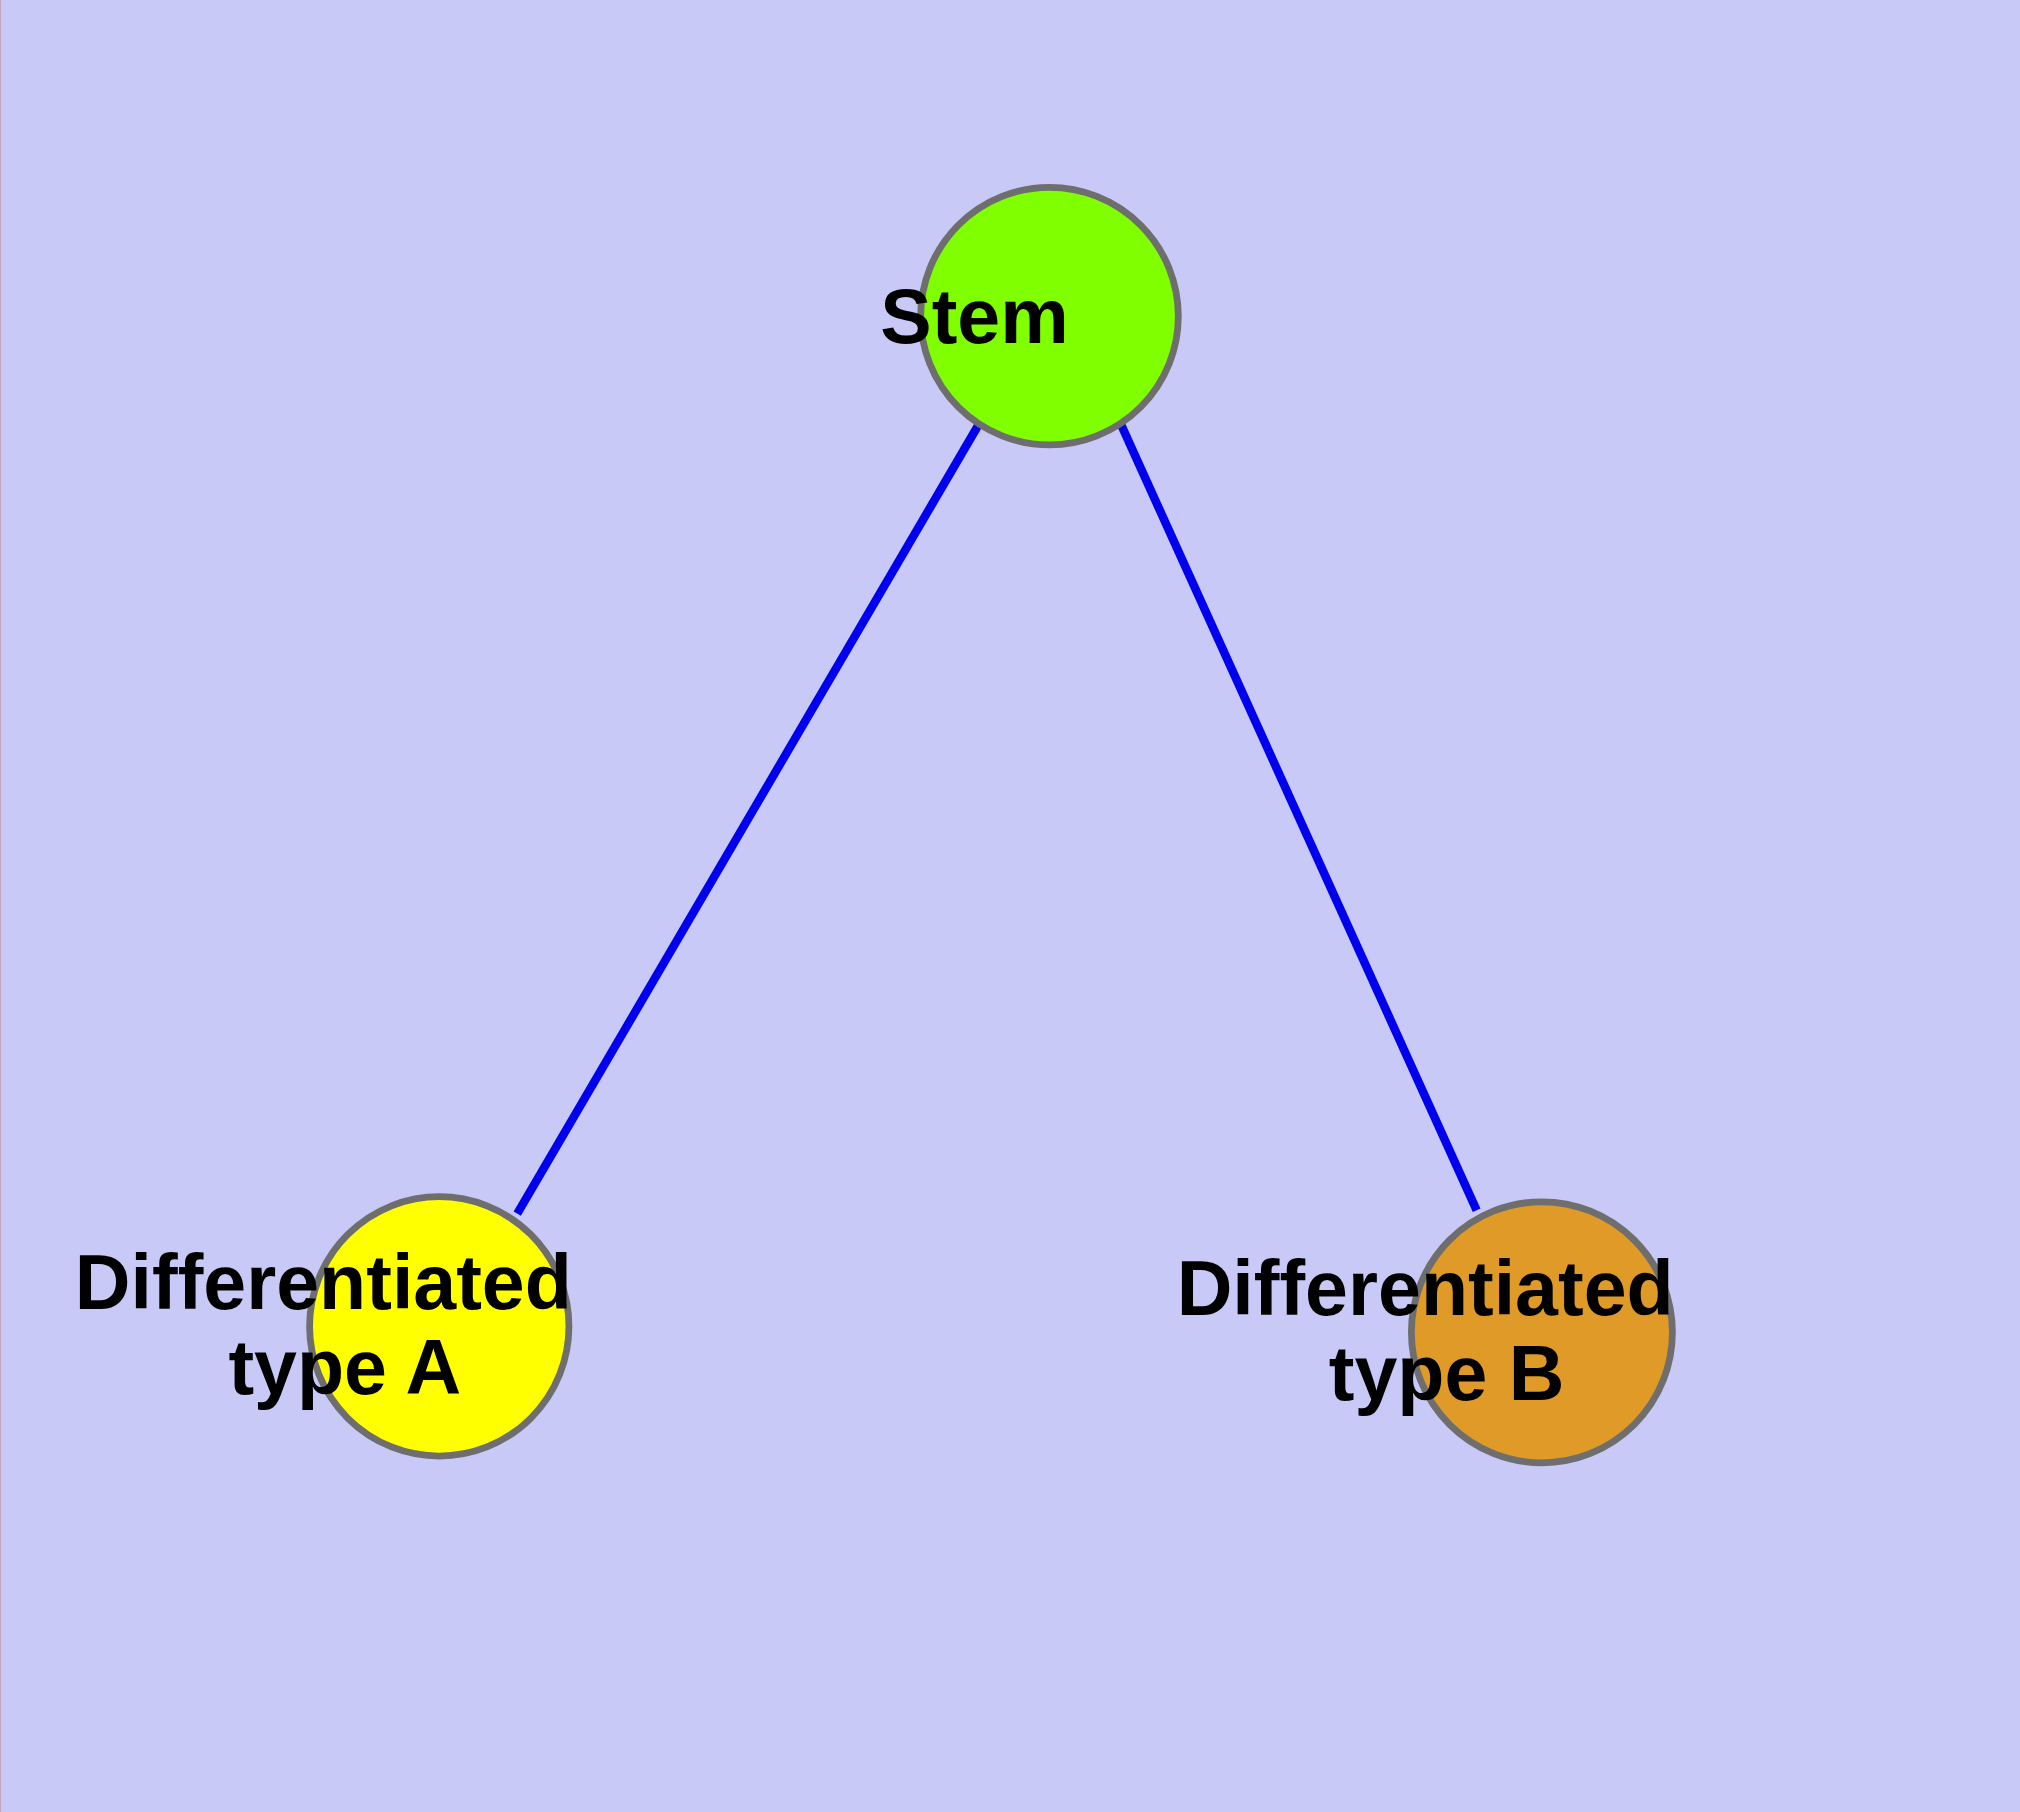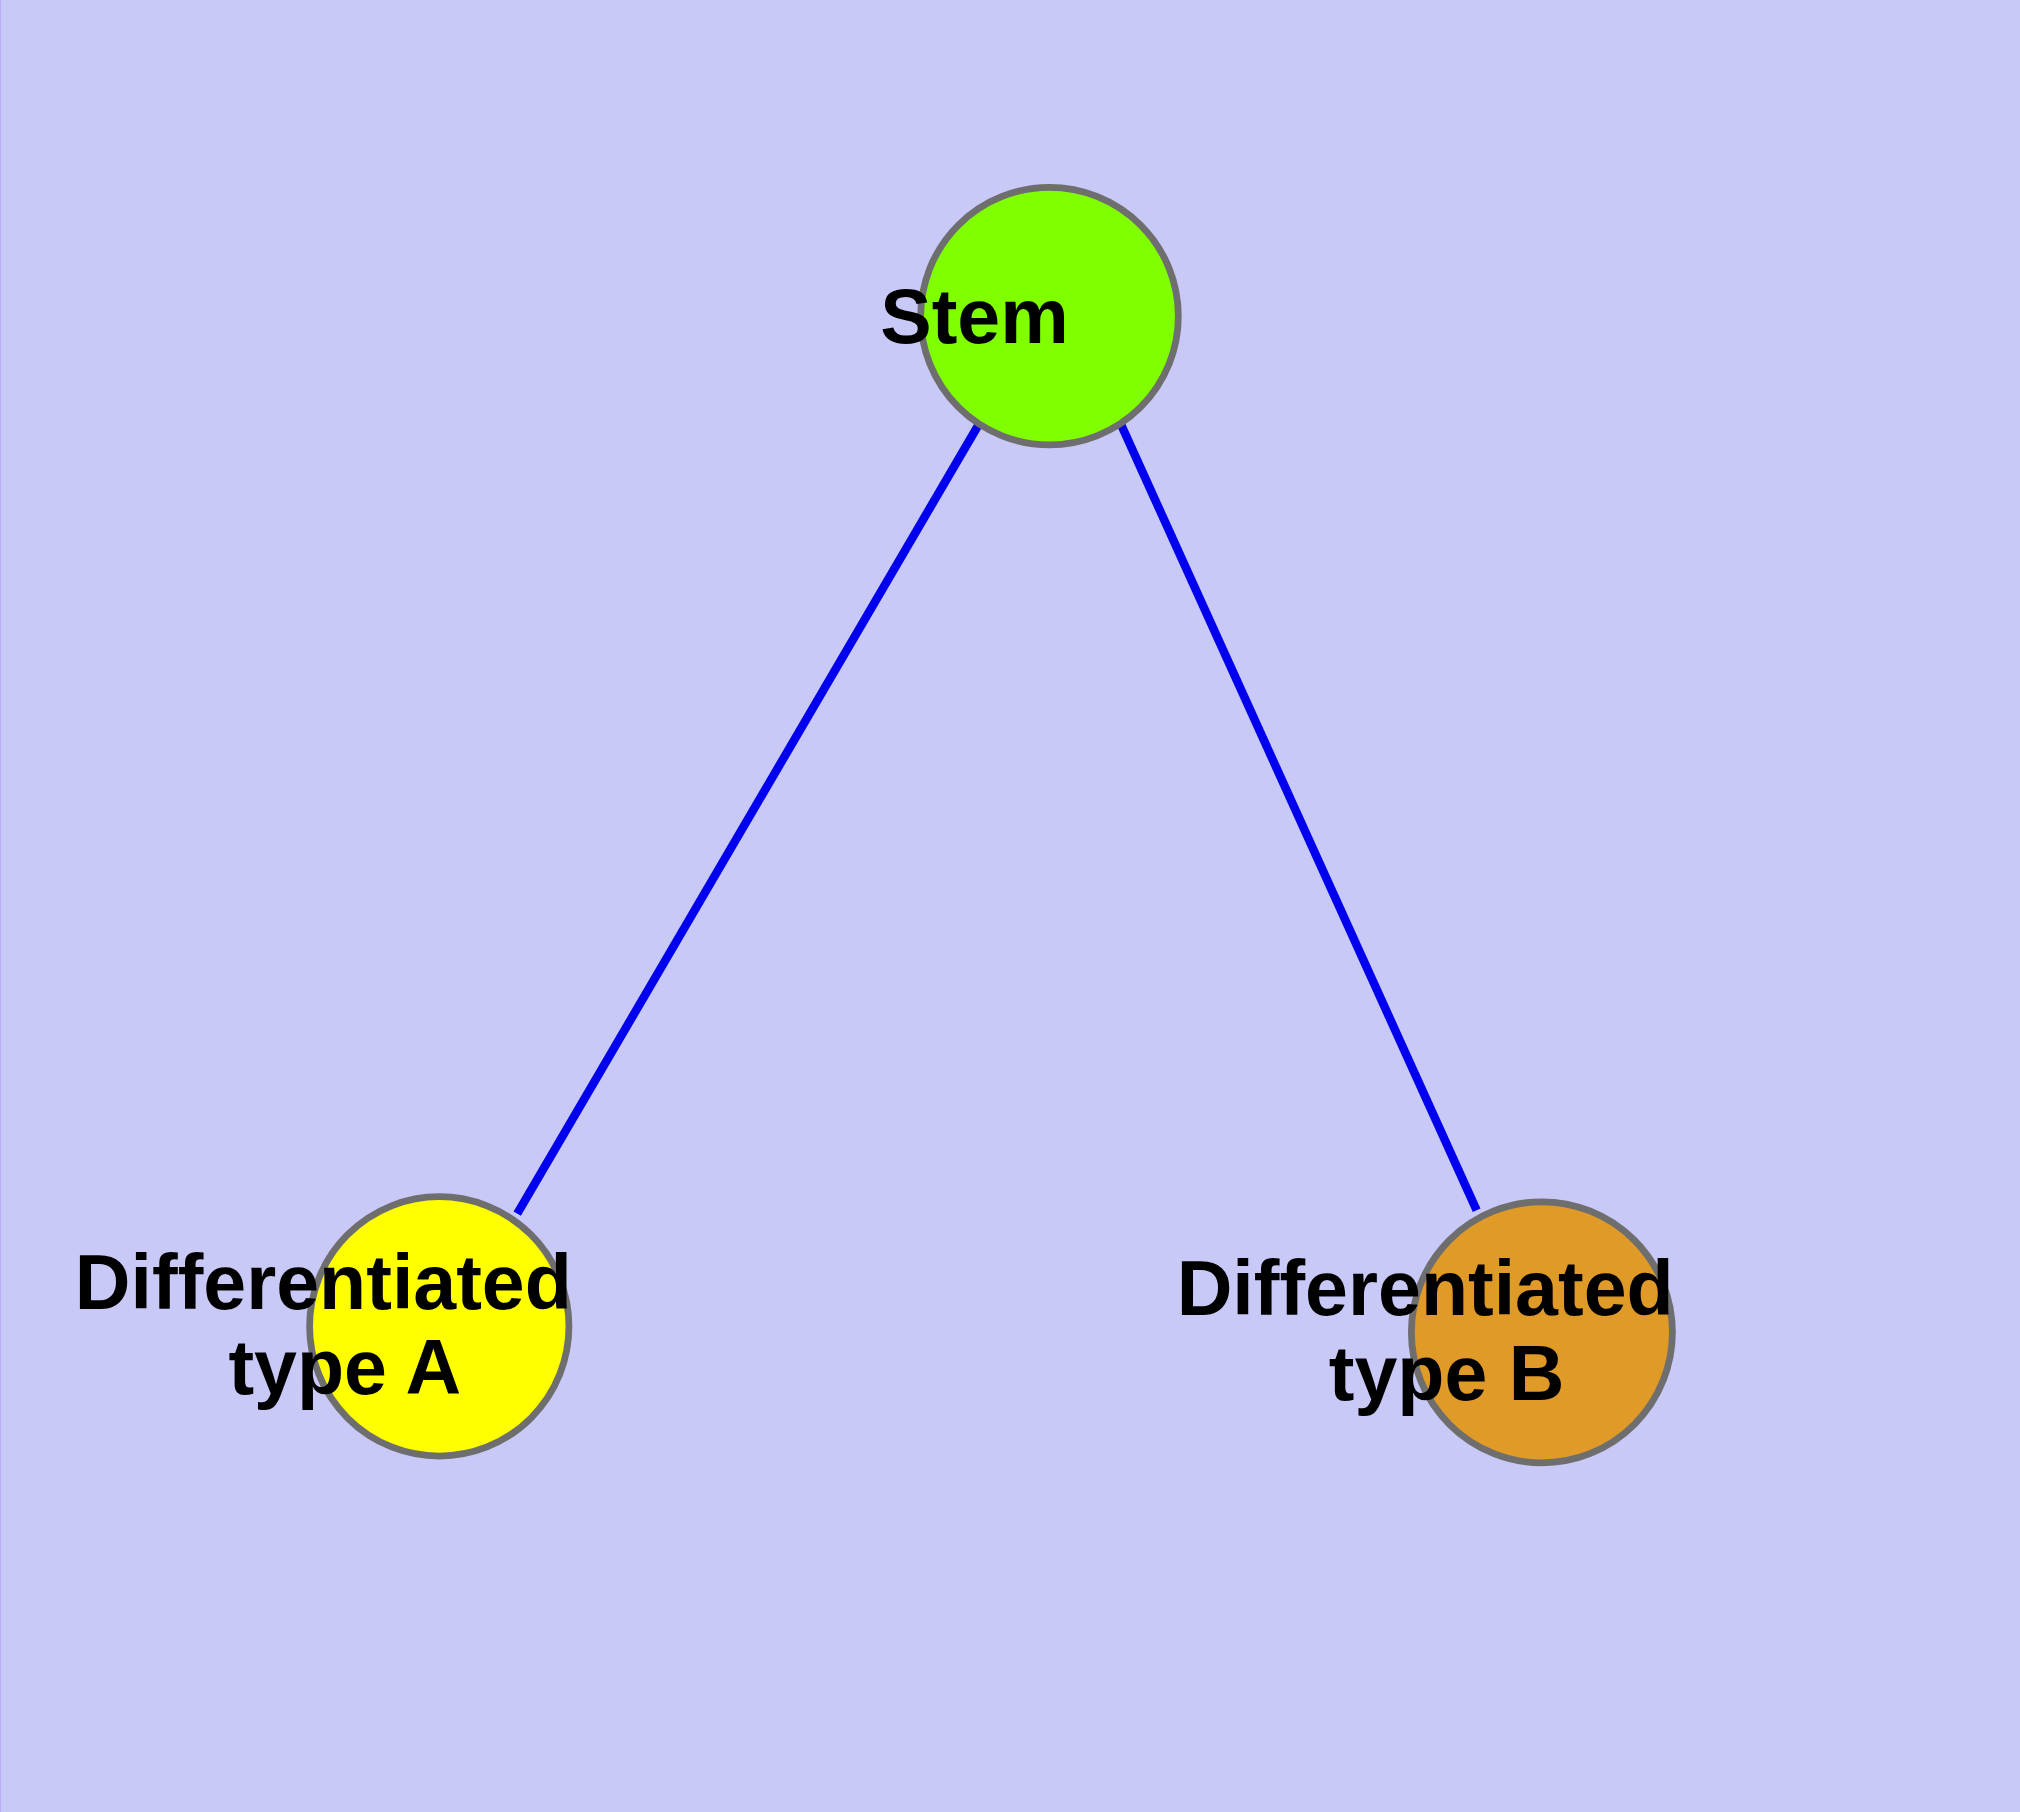--- a/index.html
+++ b/index.html
@@ -5,21 +5,21 @@
   html, body {
     margin: 0;
     padding: 0;
     background: #c9c9f8;
   }
   #stage {
     position: relative;
     width: 2021px;
     height: 1812px;
     overflow: hidden;
-    background: #8b5cf6;
+    background: #c2410c;
     font-family: "Liberation Sans", "DejaVu Sans", sans-serif;
   }
   #graph-svg {
     position: absolute;
     left: 0;
     top: 0;
     width: 2021px;
     height: 1812px;
     display: block;
   }

